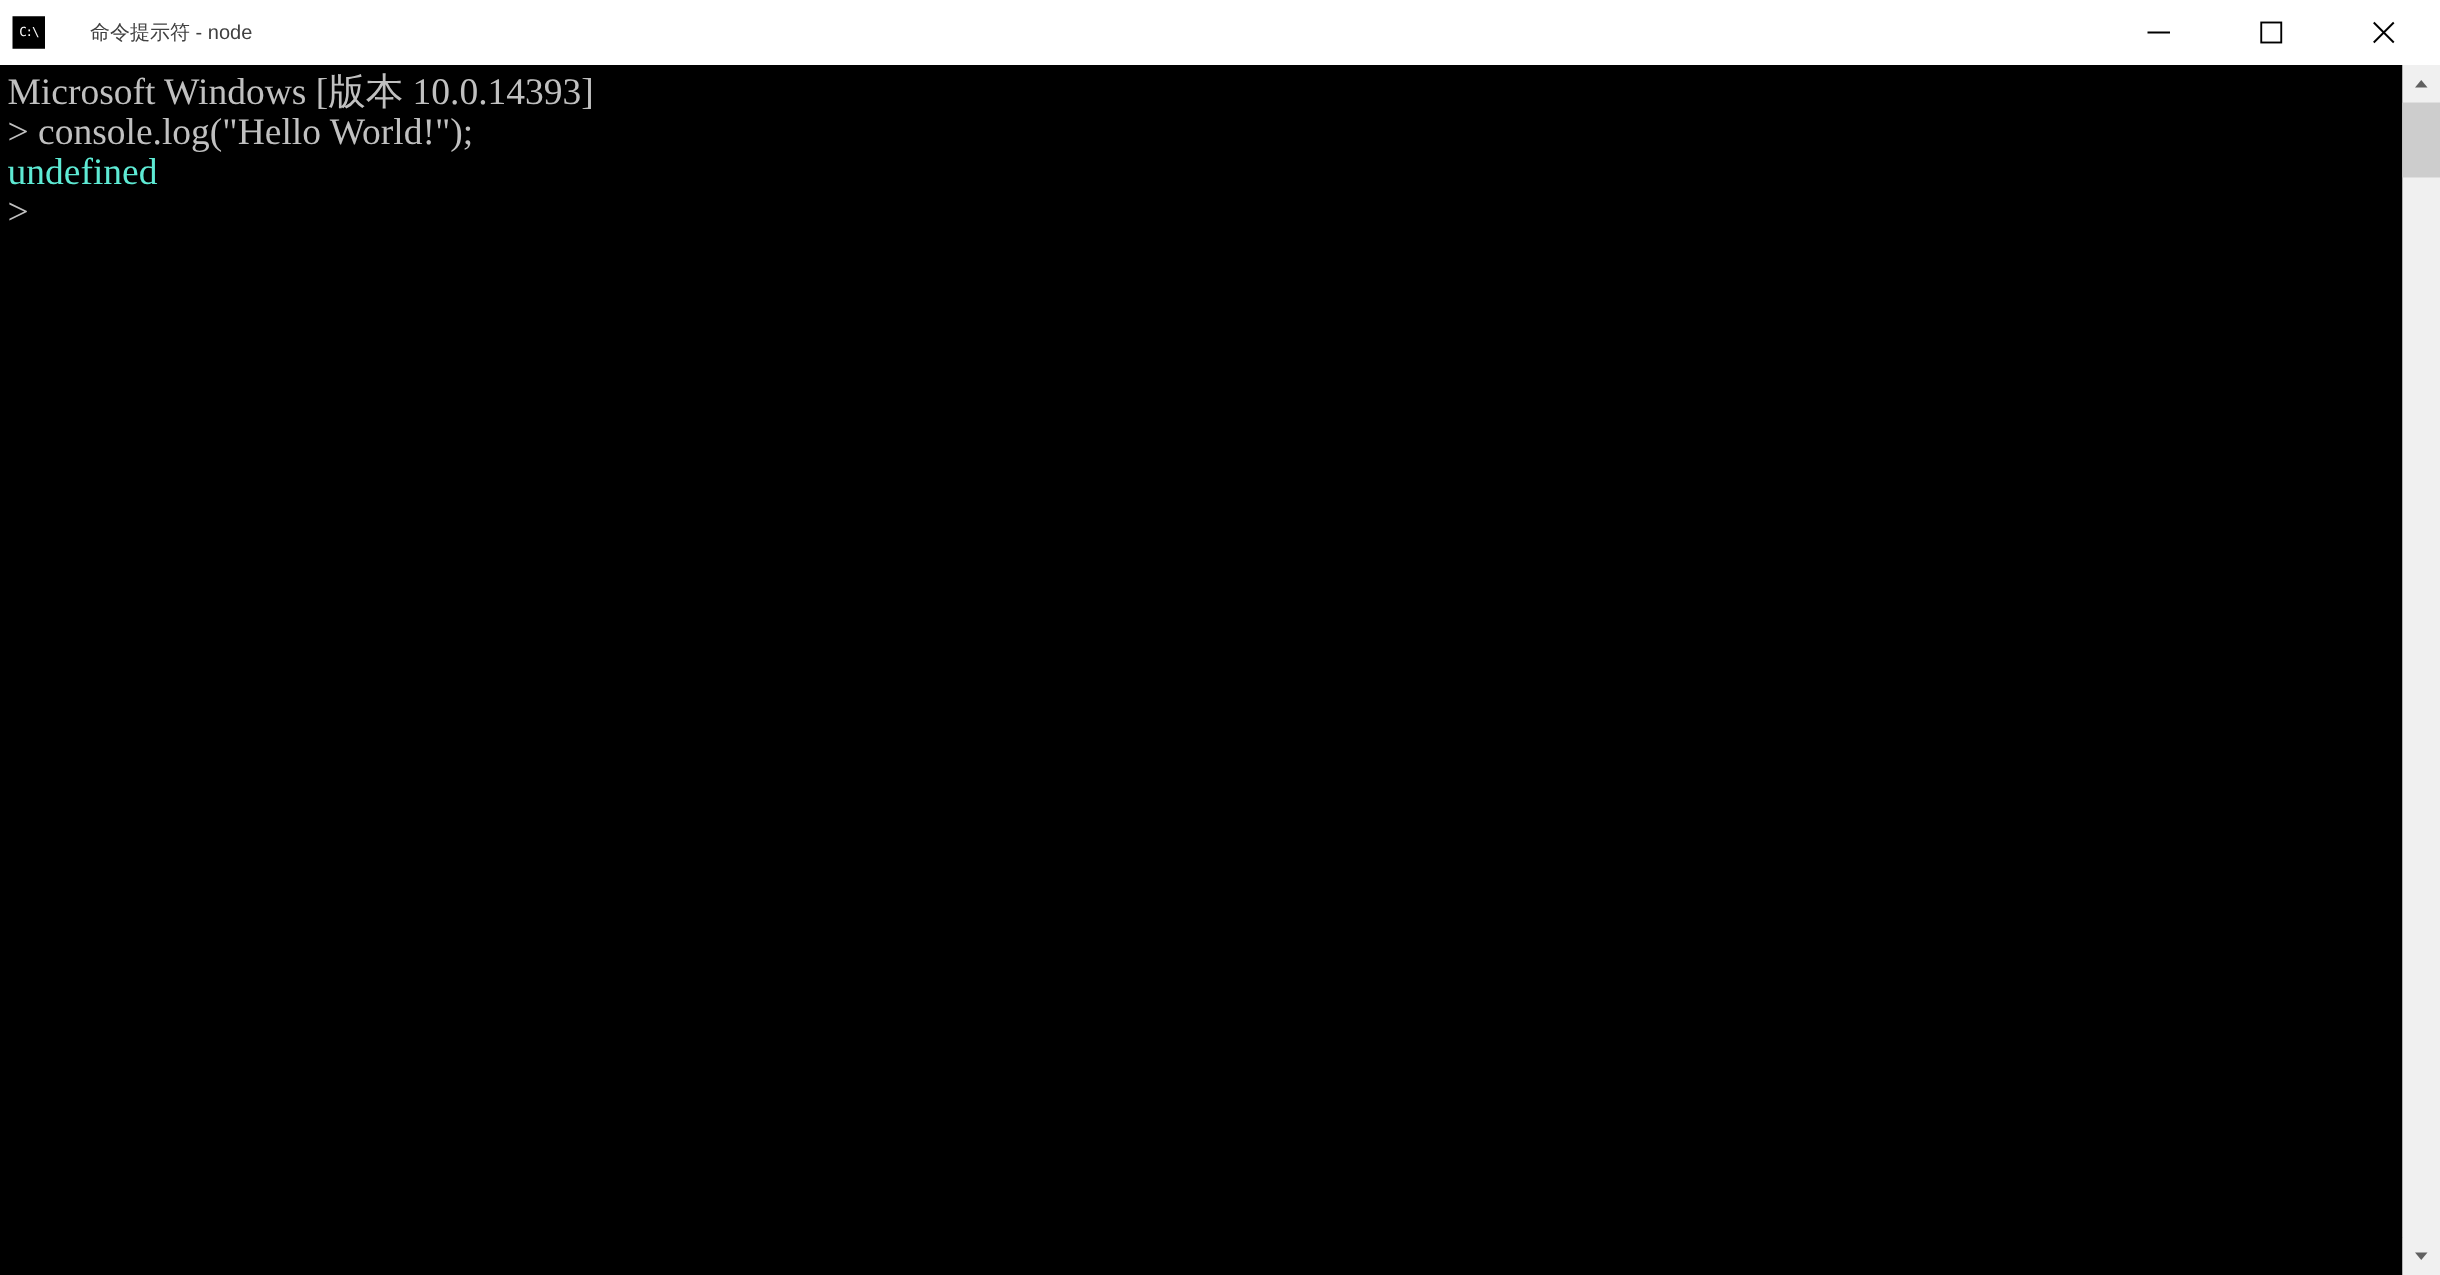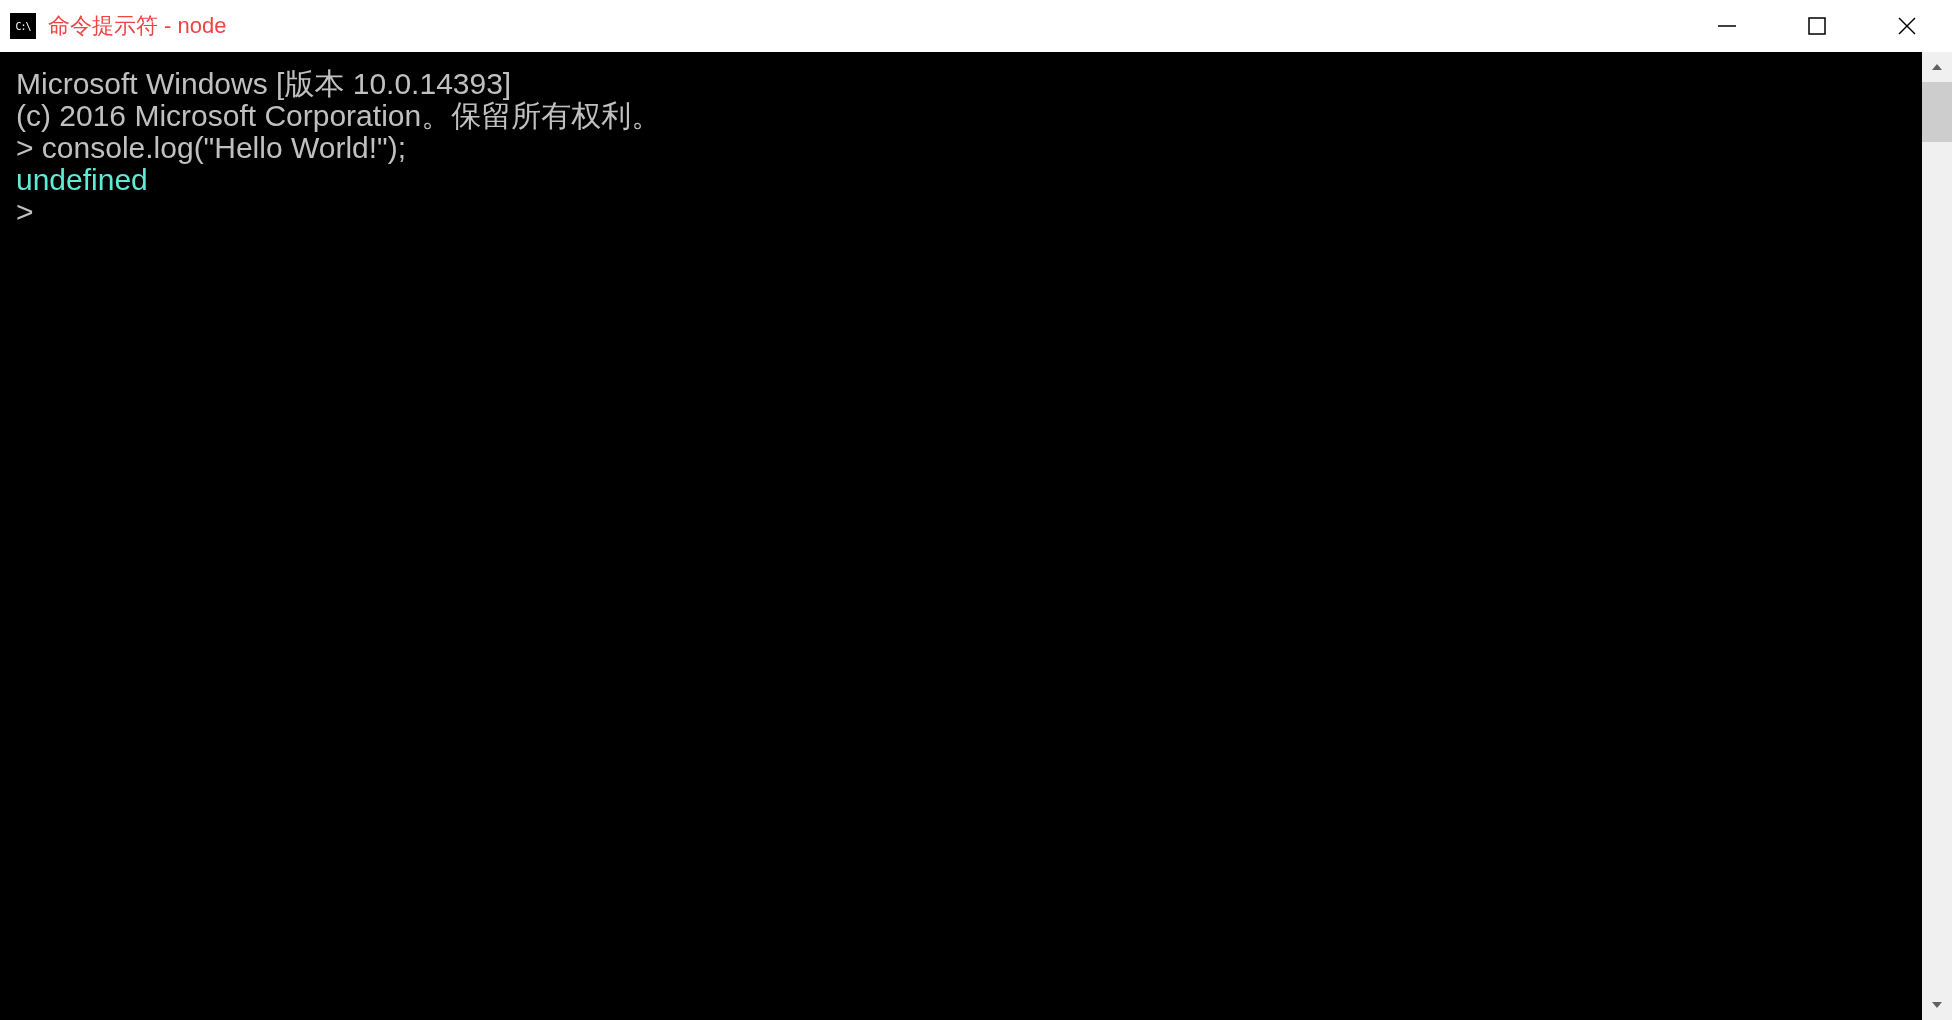--- a/index.html
+++ b/index.html
@@ -39,22 +39,23 @@
       justify-content: center;
       flex-shrink: 0;
     }
     .titlebar-icon-inner {
       color: #fff;
       font-size: 10px;
       font-family: monospace;
       letter-spacing: -1px;
     }
     .titlebar-text {
-      font-size: 22px;
-      color: #ef4444;
+      font-size: 16px;
+      color: #404040;
+      margin-left: 24px;
     }
     .window-controls {
       position: absolute;
       right: 0;
       top: 0;
       height: 100%;
       display: flex;
     }
     .window-control {
       width: 90px;
@@ -70,22 +71,22 @@
     }
     .content-area {
       flex: 1;
       display: flex;
       background: #000;
       position: relative;
     }
     .terminal {
       flex: 1;
       background: #000;
-      padding: 16px;
-      font-family: Liberation Sans, sans-serif;
+      padding: 6px;
+      font-family: Liberation Serif, serif;
       font-size: 30px;
       line-height: 32px;
       color: #c0c0c0;
       overflow: hidden;
     }
     .terminal-line {
       white-space: pre;
       color: #c0c0c0;
     }
     .terminal-line.dim {
@@ -149,21 +150,20 @@
         <svg viewBox="0 0 22 22">
           <line x1="3" y1="3" x2="19" y2="19" stroke="#000" stroke-width="1.5"></line>
           <line x1="19" y1="3" x2="3" y2="19" stroke="#000" stroke-width="1.5"></line>
         </svg>
       </div>
     </div>
   </div>
   <div class="content-area">
     <div class="terminal">
       <div class="terminal-line">Microsoft Windows [版本 10.0.14393]</div>
-      <div class="terminal-line">(c) 2016 Microsoft Corporation。保留所有权利。</div>
       <div class="terminal-line"></div>
       <div class="terminal-line"><span class="prefix">&gt; </span><span>console.log("Hello World!");</span></div>
       <div class="terminal-line dim">undefined</div>
       <div class="terminal-line">&gt;</div>
     </div>
     <div class="scrollbar">
       <div class="scroll-arrow">
         <svg viewBox="0 0 14 14">
           <path d="M7 4 L12 10 L2 10 Z" fill="#606060"></path>
         </svg>

